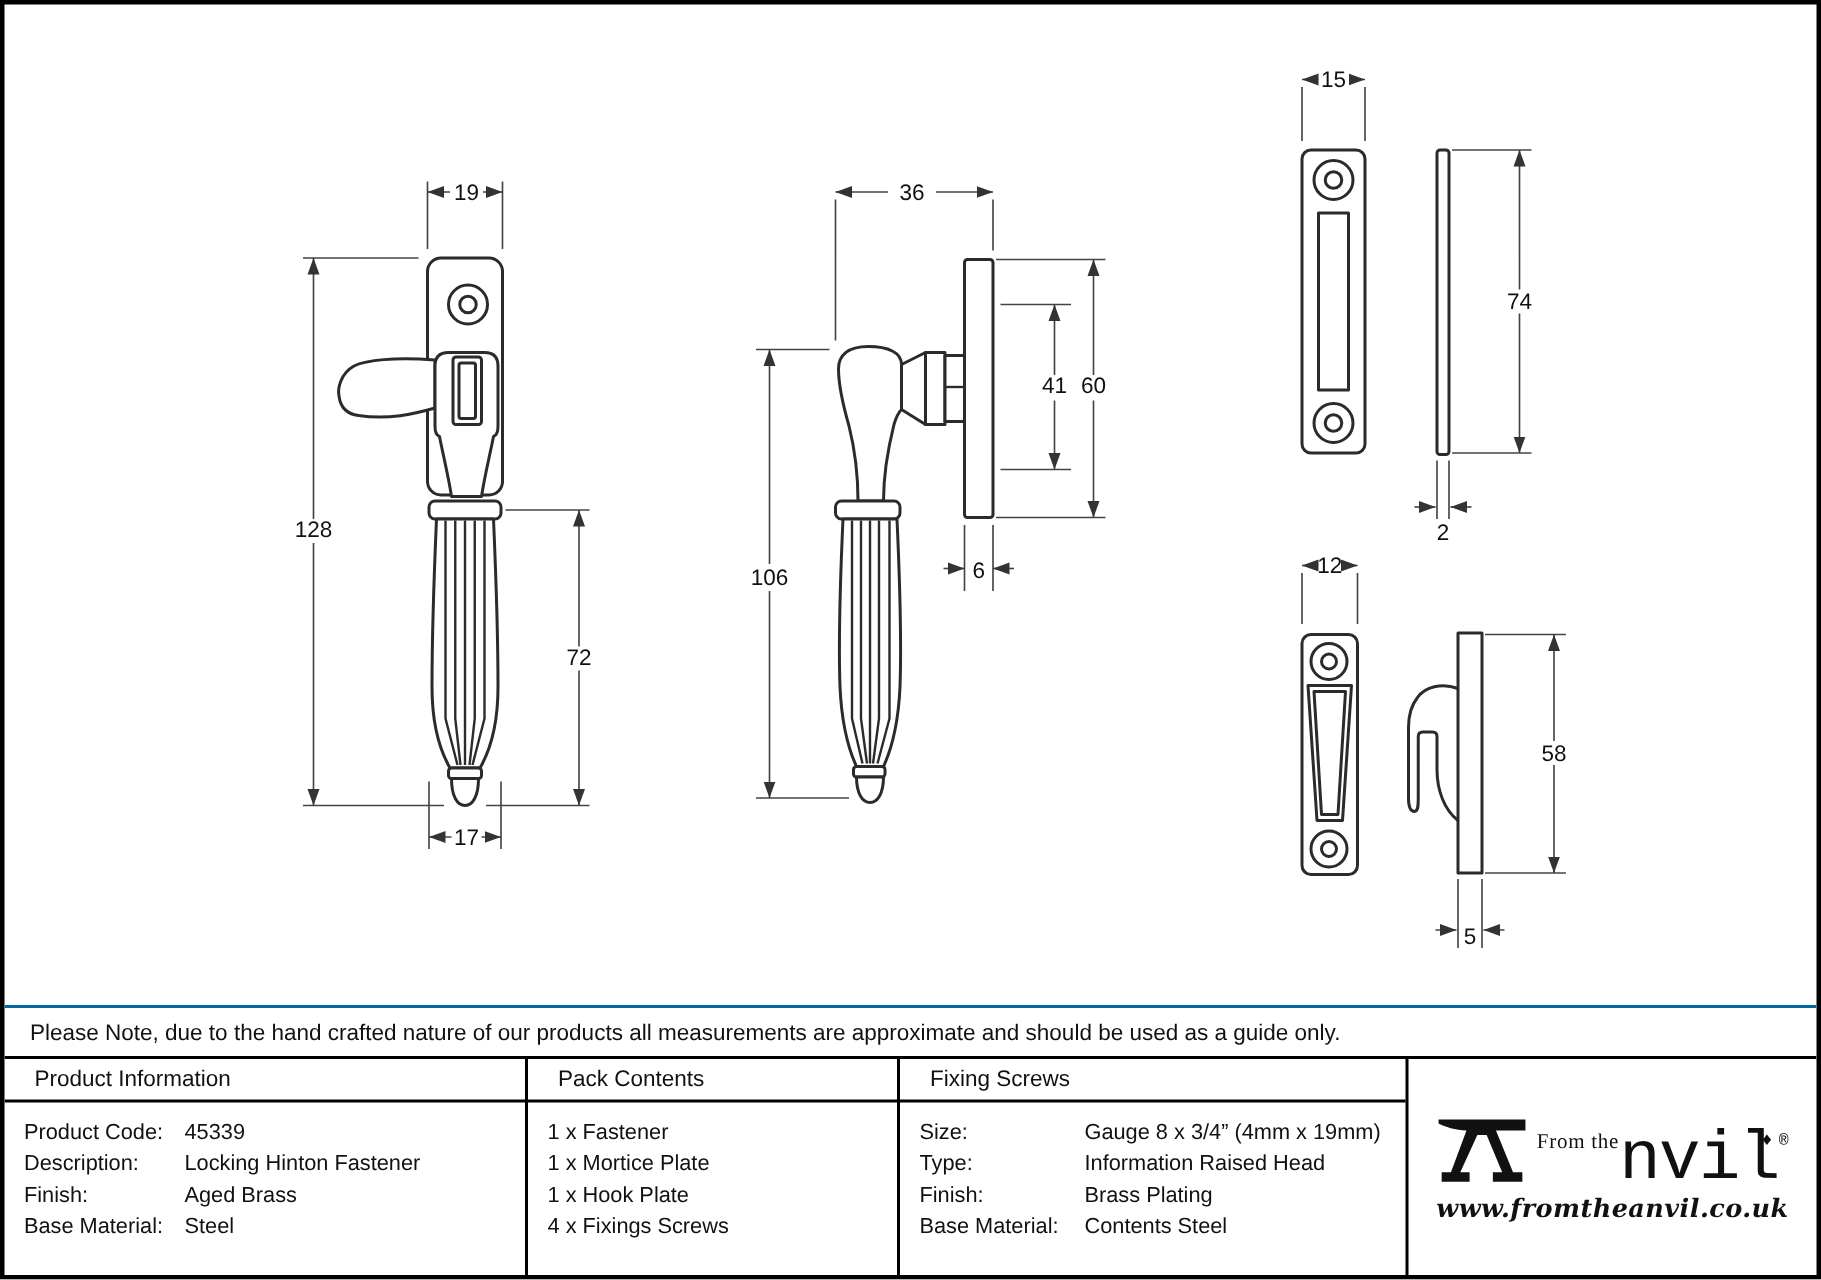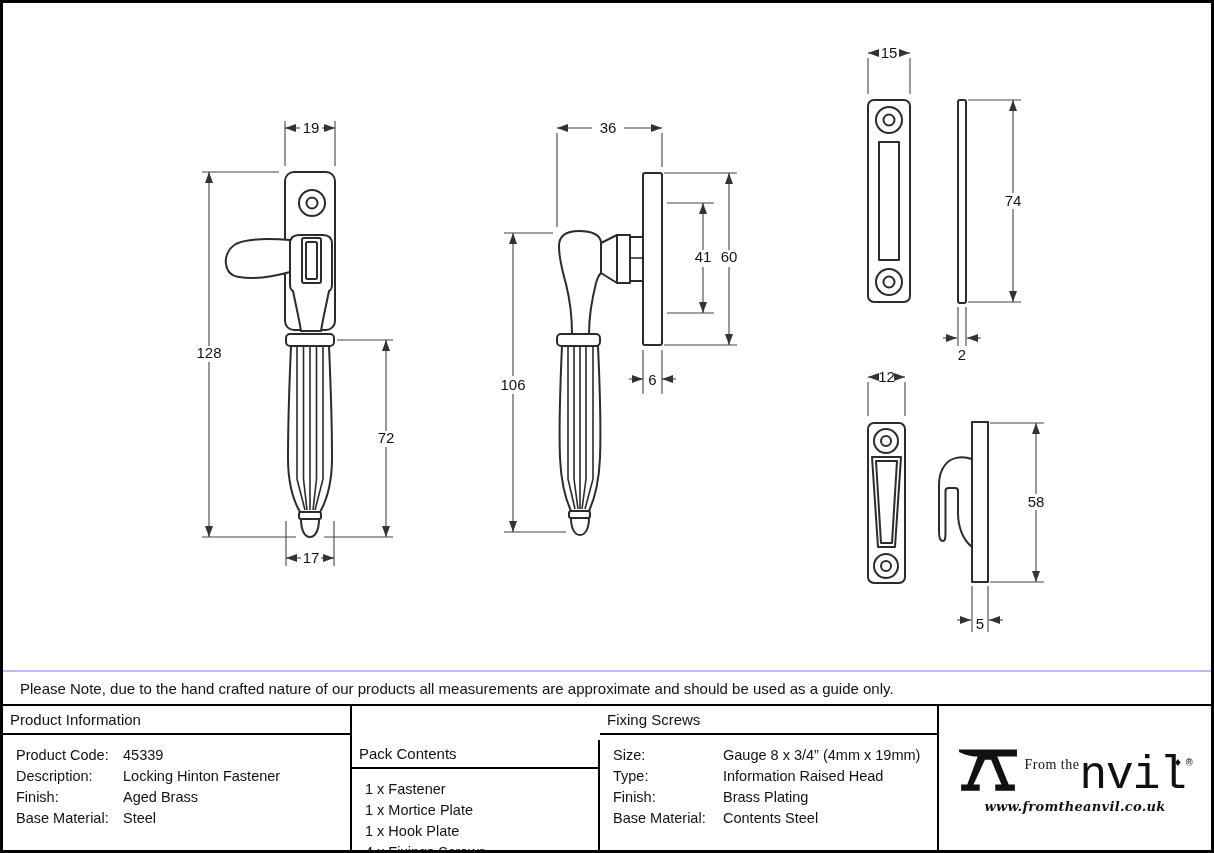--- a/index.html
+++ b/index.html
@@ -5,45 +5,45 @@
   html,body { margin:0; padding:0; background:#e8e8e8; }
   .sheet {
     position:relative; width:1214px; height:853px; background:#fff;
     box-sizing:border-box; border:3px solid #000; overflow:hidden;
     font-family:"Liberation Sans", sans-serif; color:#111;
   }
   .drawings { position:absolute; top:0; left:0; width:1208px; height:666px; }
   .dimtext { font-family:"Liberation Sans",sans-serif; font-size:15px; fill:#111; text-anchor:middle; }
   .note-bar {
     position:absolute; left:0; right:0; top:667px; height:36px; box-sizing:border-box;
-    border-top:2px solid #c4b5fd; border-bottom:2px solid #000;
+    border-top:2px solid #0369a1; border-bottom:2px solid #000;
     display:flex; align-items:center; padding:0 17px; font-size:15px;
   }
   .info-table { position:absolute; left:0; right:0; top:703px; bottom:0; display:flex; }
   .col { box-sizing:border-box; border-right:2px solid #000; }
-  .col.c1 { width:349px; } .col.c2 { width:248px;margin-top:34px; } .col.c3 { width:339px; }
+  .col.c1 { width:349px; } .col.c2 { width:248px; } .col.c3 { width:339px; }
   .col.logo-cell { flex:1; border-right:none; display:flex; align-items:center; justify-content:center; }
   .col-header { height:29px; box-sizing:border-box; border-bottom:2px solid #000;
-    display:flex; align-items:center; padding:0 7px; font-size:15px; }
+    display:flex; align-items:center; padding:0 20px; font-size:15px; }
   .col-body { padding:9px 13px 0 13px; font-size:14.5px; }
   .trow { display:flex; height:21px; align-items:center; }
   .c1 .tlabel { width:107px; flex:none; }
   .c3 .tlabel { width:110px; flex:none; }
   .tvalue { flex:1; white-space:nowrap; }
   .pitem { height:21px; display:flex; align-items:center; }
   
   .logo { text-align:center; }
   .logo-main { display:flex; align-items:flex-end; justify-content:center; }
   .anvil-icon { display:block; margin-bottom:3px; }
   .logo-text { display:flex; align-items:flex-start; margin-left:2px; }
   .from-the { font-family:"Liberation Serif",serif; font-size:14px; margin:0 0 -4px 5px; letter-spacing:0.5px; }
   .nvil { position:relative; font-family:Liberation Mono, monospace; font-size:46px; line-height:0.84; letter-spacing:-1px; }
   .diamond { position:absolute; right:12px; top:1px; font-size:12px; }
   .reg { font-size:11px; vertical-align:22px; letter-spacing:0; }
-  .logo-url { font-family:"DejaVu Serif",serif; font-style:italic; font-weight:600; font-size:13px; margin-top:3px; letter-spacing:0.3px; }
+  .logo-url { font-family:"DejaVu Serif",serif; font-style:italic; font-weight:600; font-size:17px; margin-top:3px; letter-spacing:0.3px; }
 </style>
 </head>
 <body>
 
 <div class="sheet">
 
   <div class="drawings">
   <svg width="1208" height="666" viewBox="3 3 1208 666">
     <defs>
       <marker id="ah" markerUnits="userSpaceOnUse" markerWidth="12" markerHeight="10" refX="11" refY="5" orient="auto-start-reverse">

